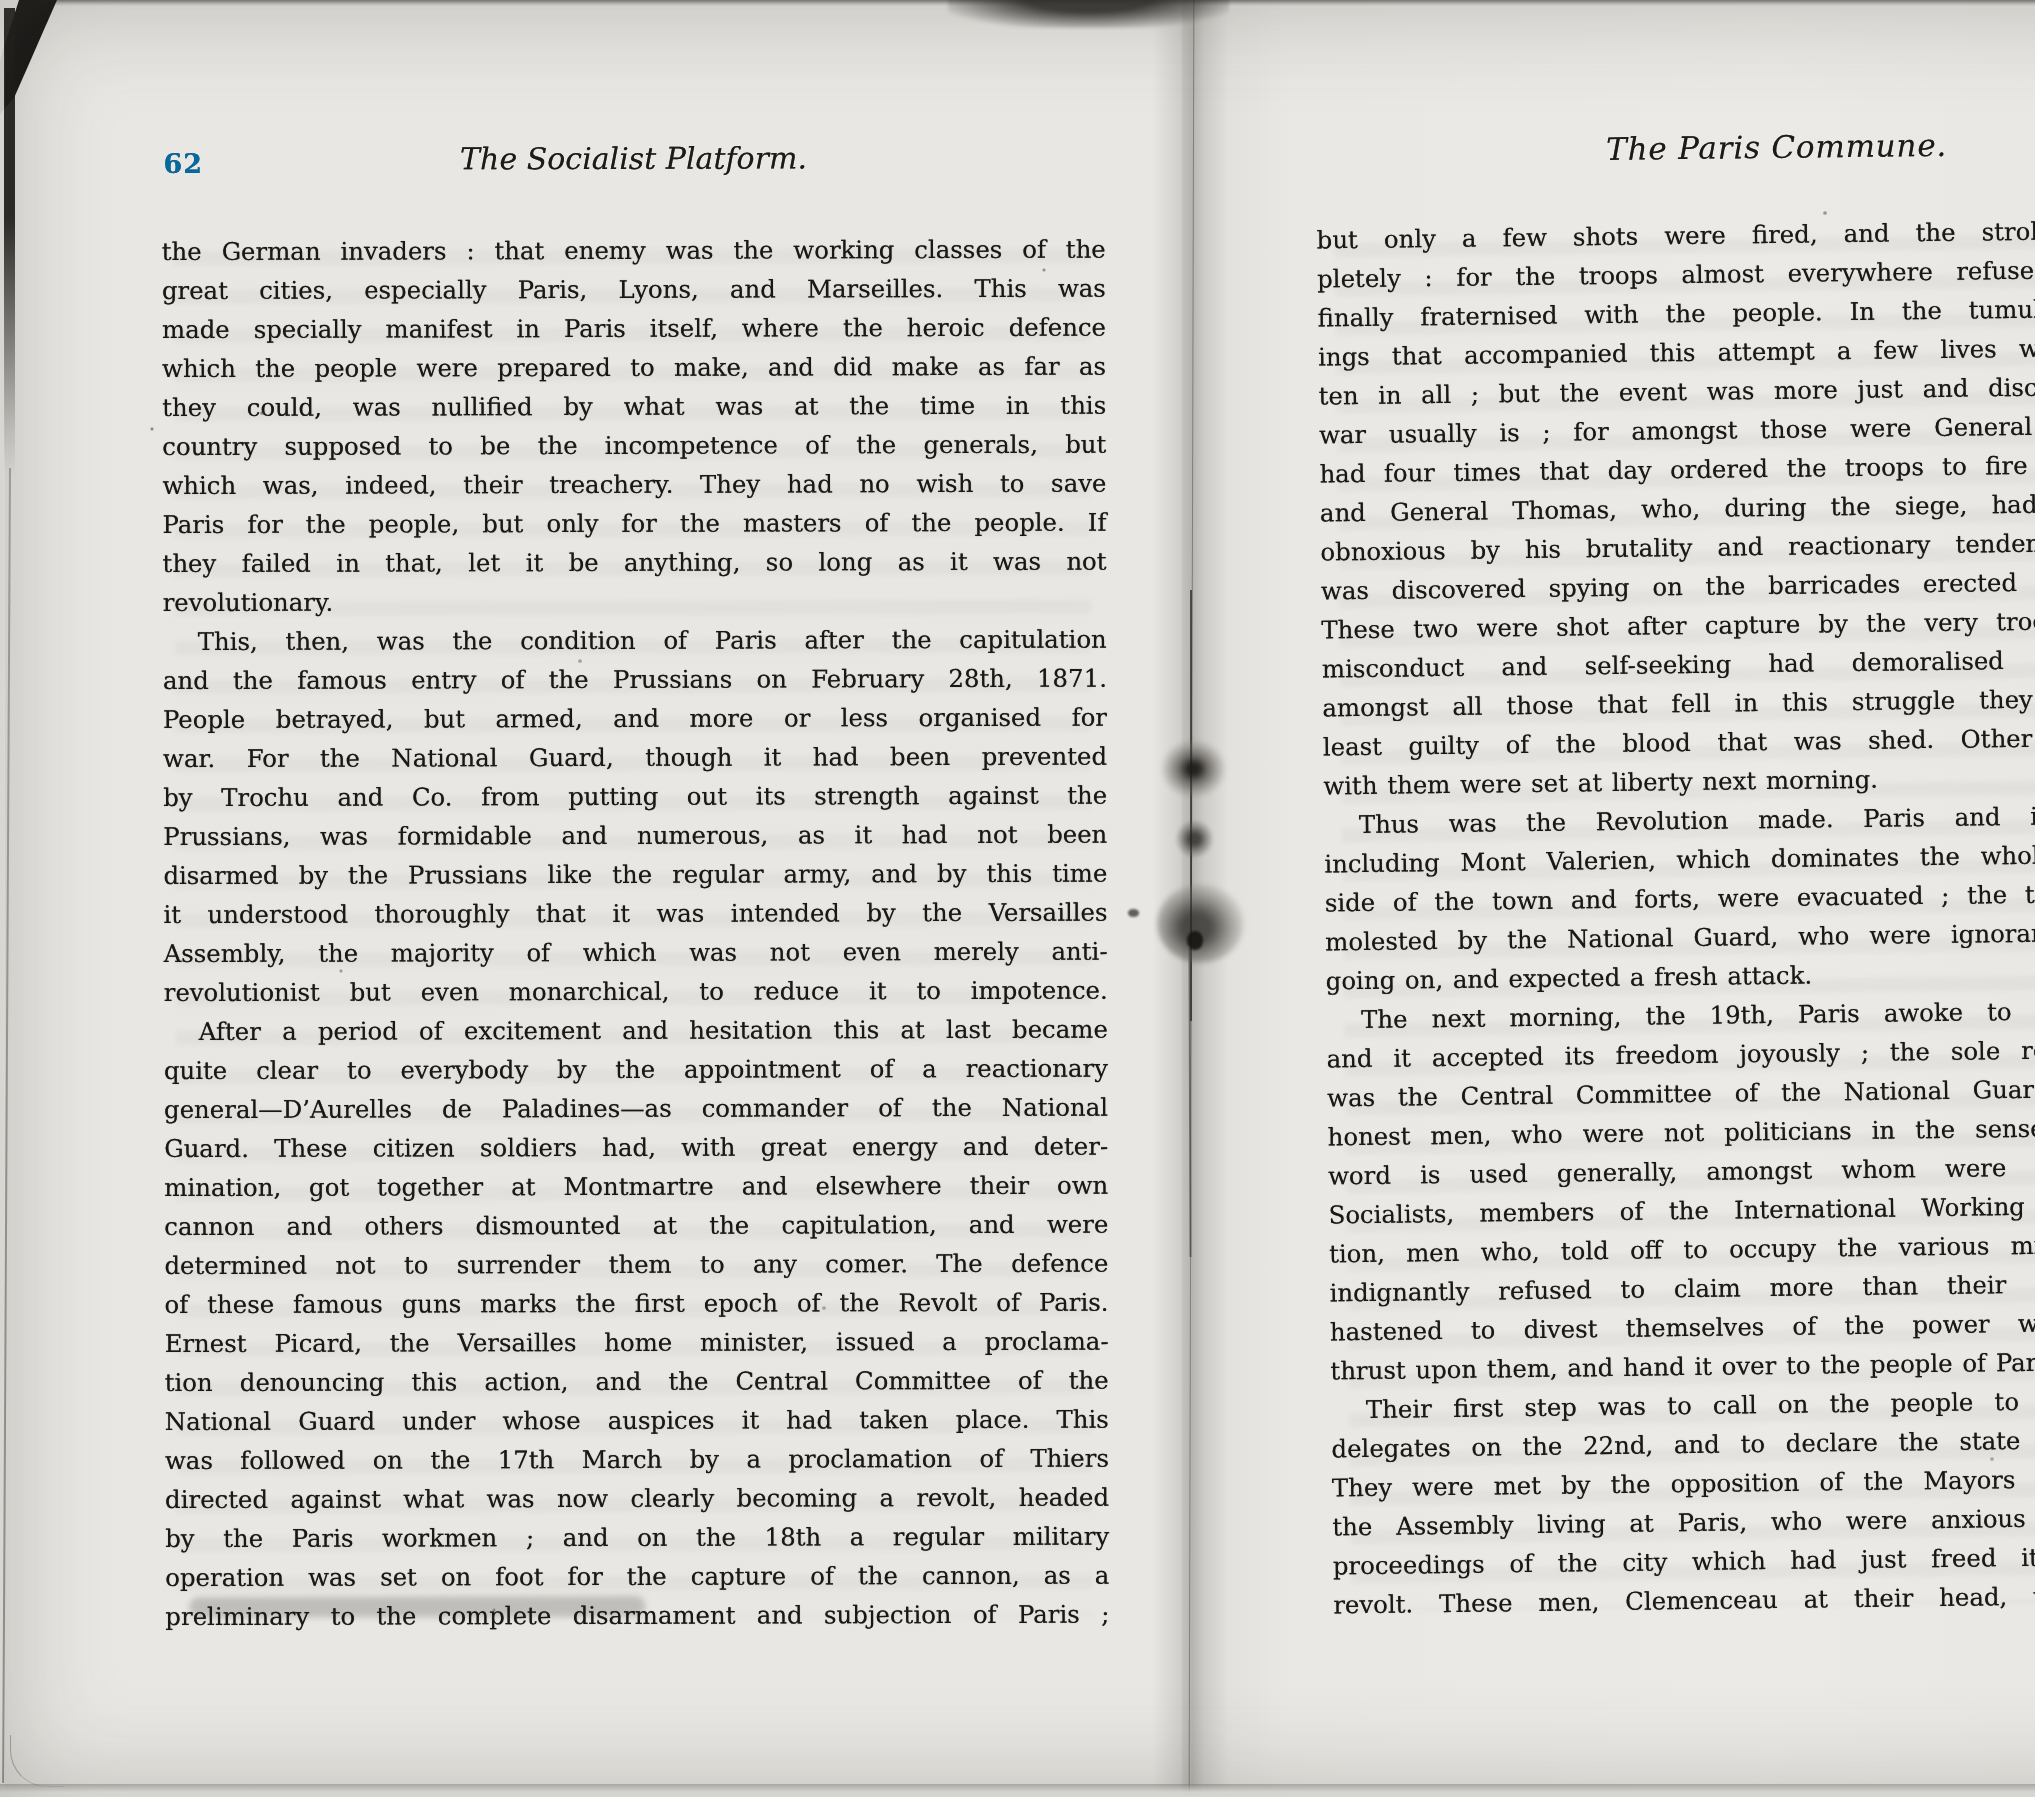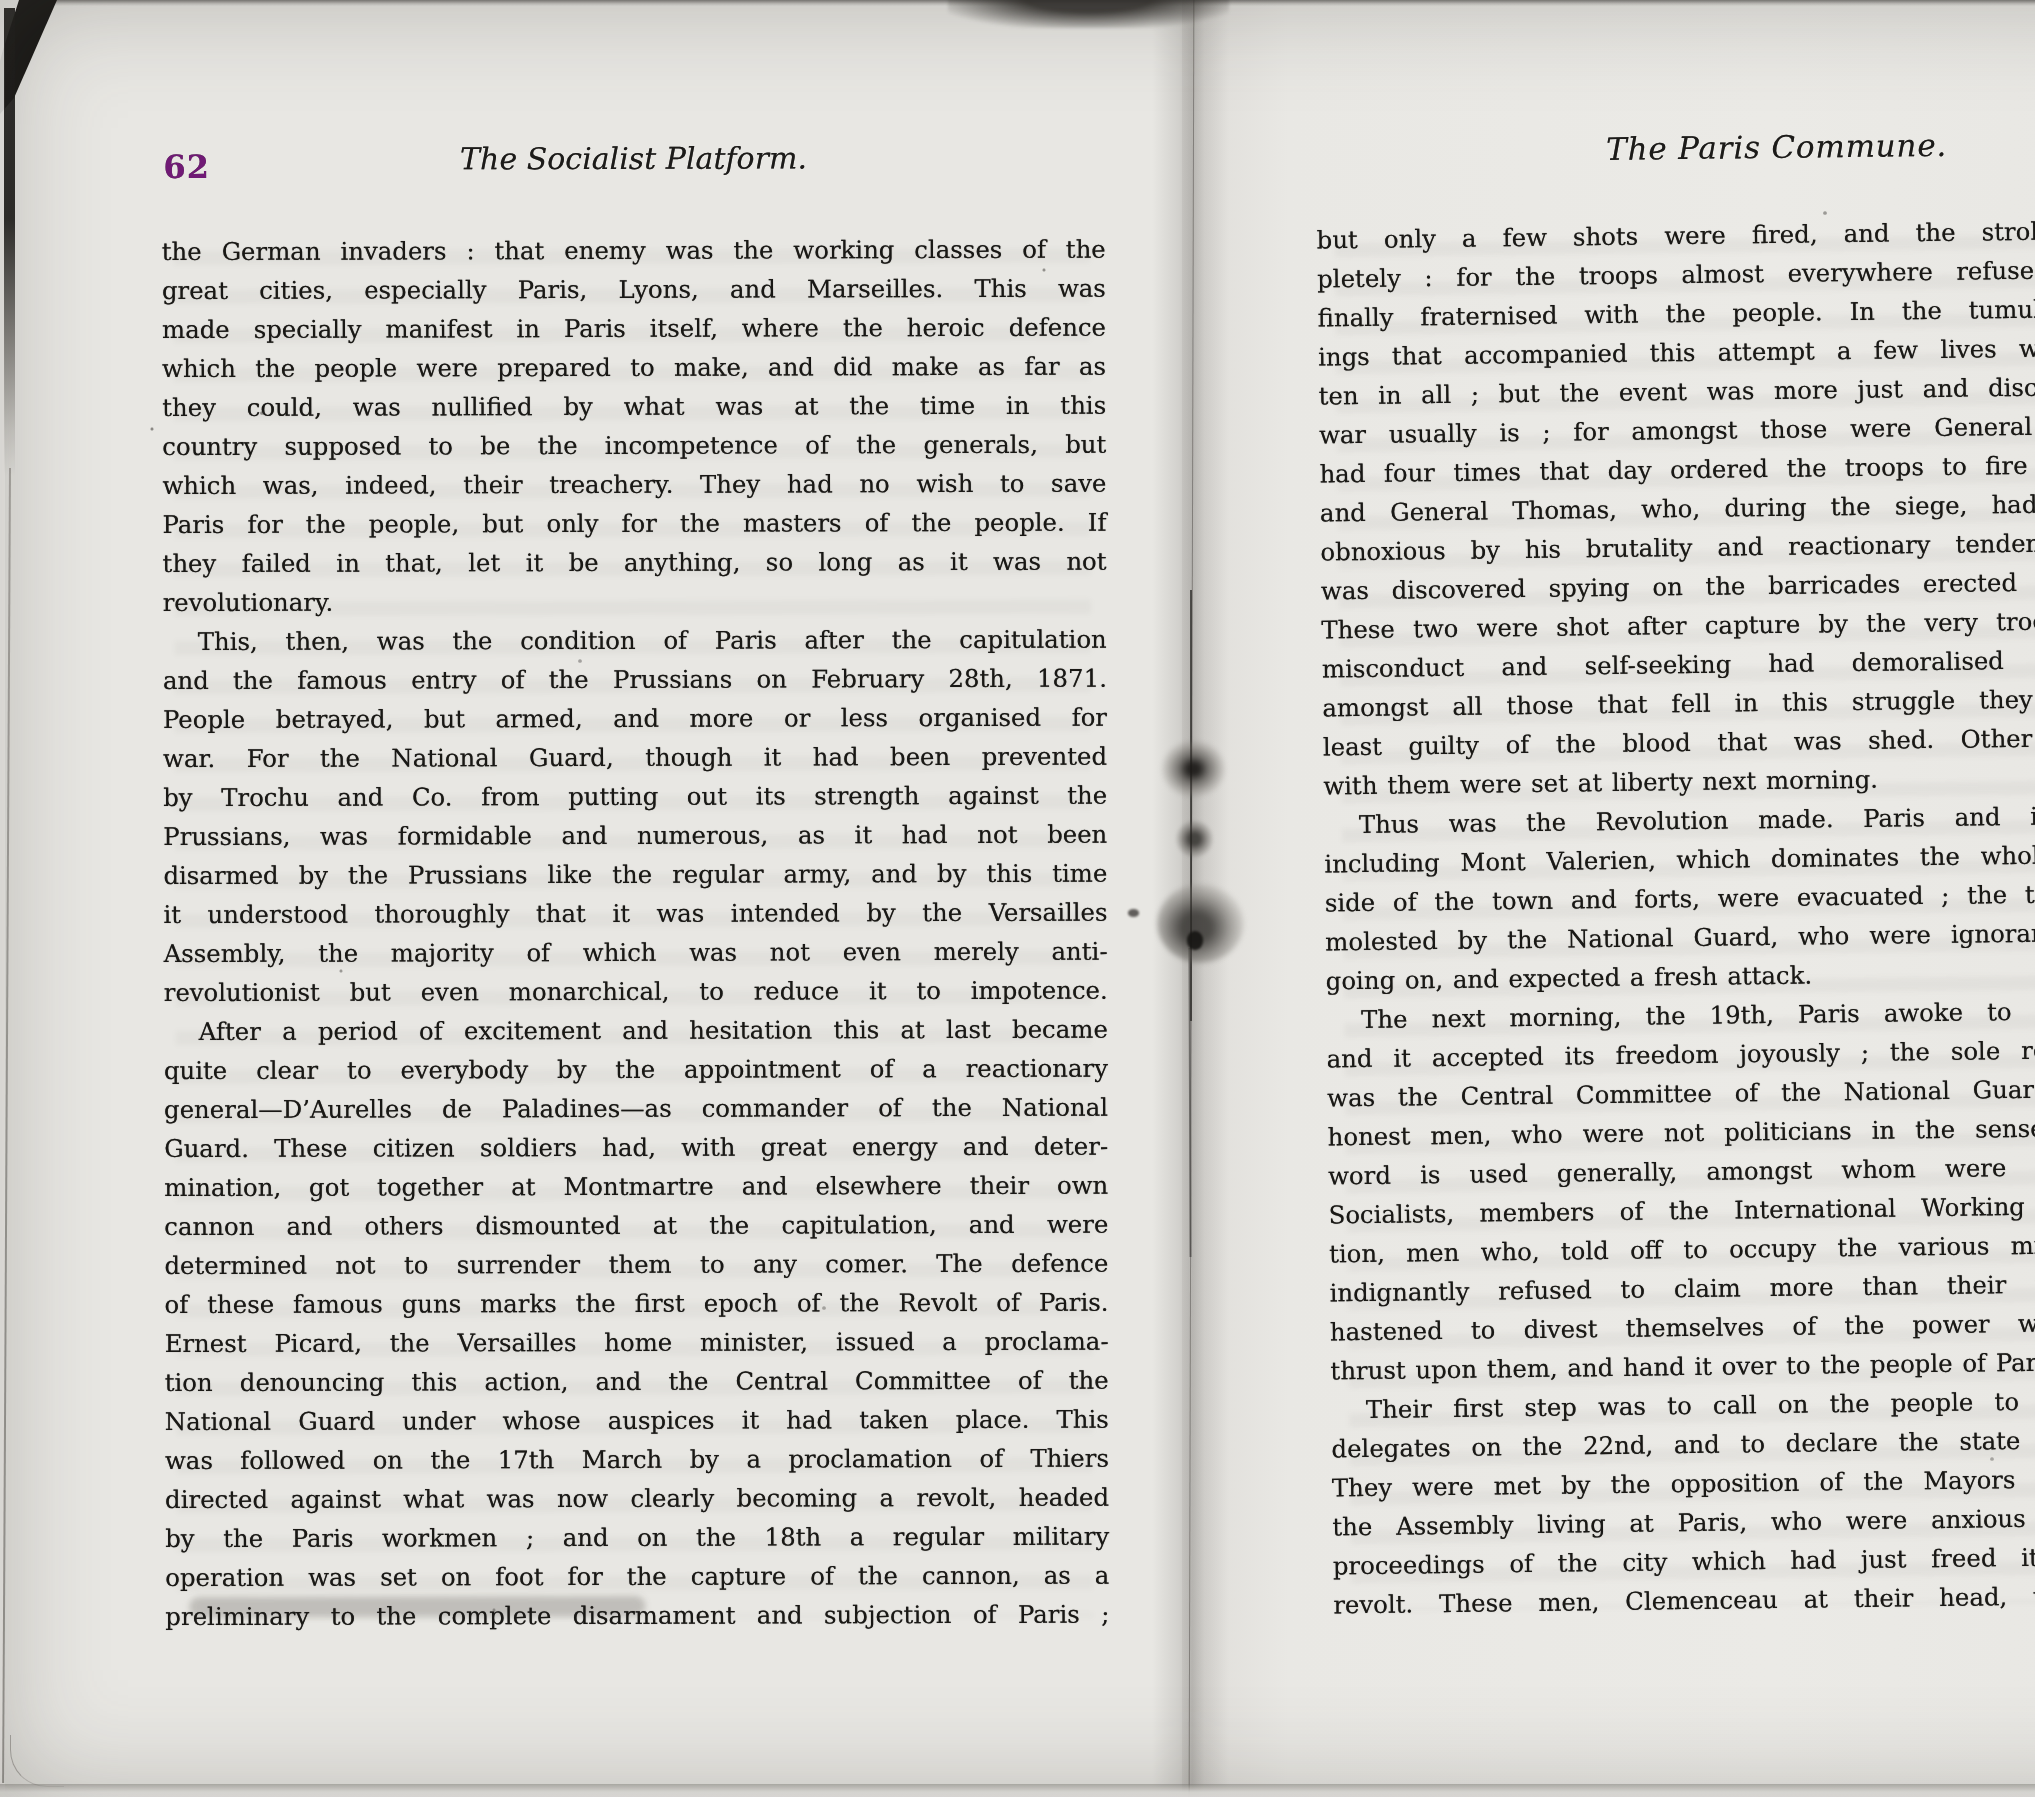--- a/index.html
+++ b/index.html
@@ -15,21 +15,21 @@
     background-color:#e8e7e3;}
   #right-page{left:1182px;width:1182px;
     background:linear-gradient(to right,#dedcd8 0%,#e9e8e4 9%,#ebeae6 50%,#e7e6e2 90%,#e2e1dd 100%);
     background-color:#e9e8e4;}
   .page-inner{position:absolute;left:0;top:0;width:100%;height:100%;}
   #left-page .page-inner{transform:rotate(-0.15deg);transform-origin:50% 40%;}
   #right-page .page-inner{transform:rotate(-0.7deg);transform-origin:50% 42%;}
 
   
   .folio{
-    position:absolute;font-size:32px;font-weight:bold;color:#701a75;
+    position:absolute;font-size:27px;font-weight:bold;color:#0369a1;
     text-shadow:0 0 0.6px rgba(28,26,24,.7);letter-spacing:0.8px;text-align:right;
   }
   .running-title{
     position:absolute;font-style:italic;color:#1c1b19;text-align:center;
     text-shadow:0 0 0.6px rgba(28,26,24,.65);
   }
   #left-page .folio{left:165px;top:147px;}
   #left-page .running-title{left:163px;width:944px;top:141px;font-size:30px;}
   #right-page .running-title{left:134px;width:936px;top:129px;font-size:31px;letter-spacing:0.8px;}
 

